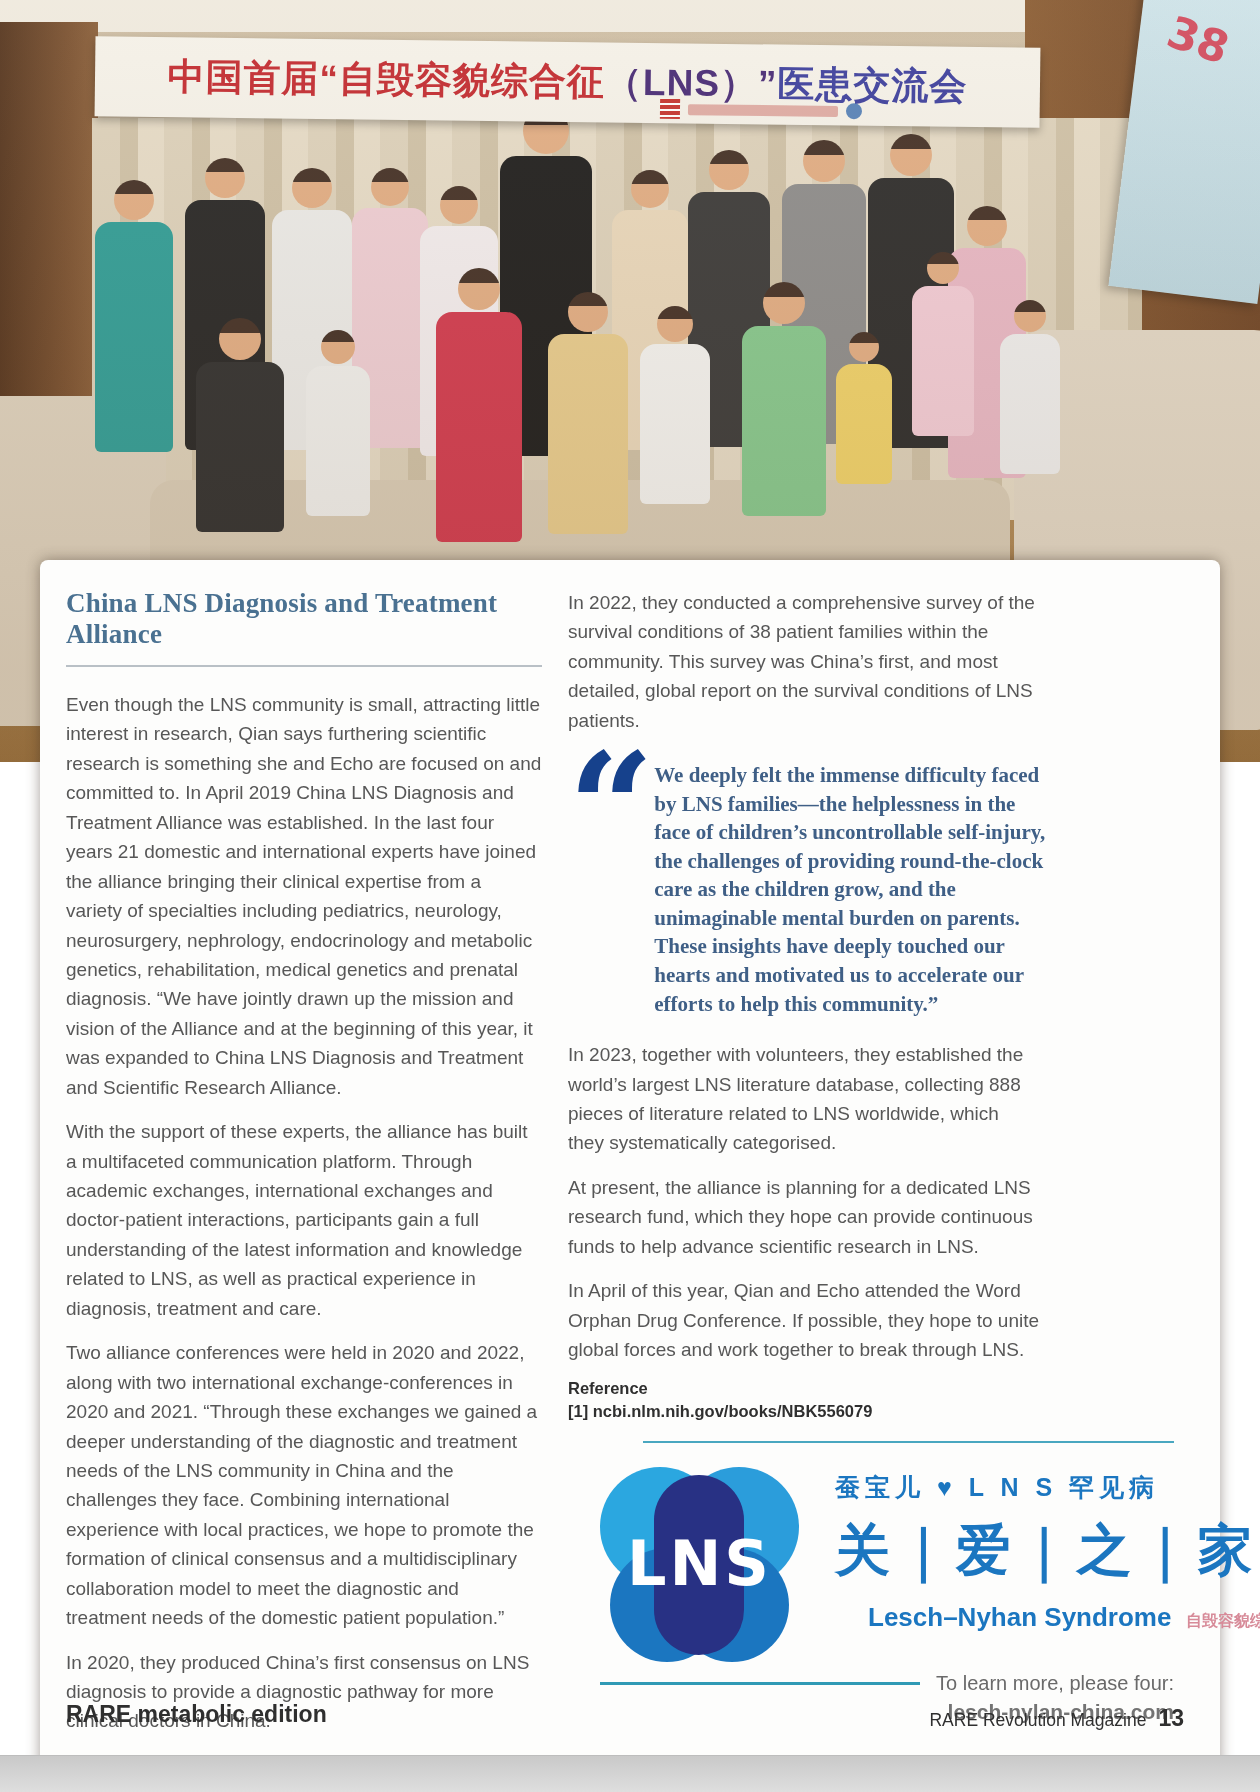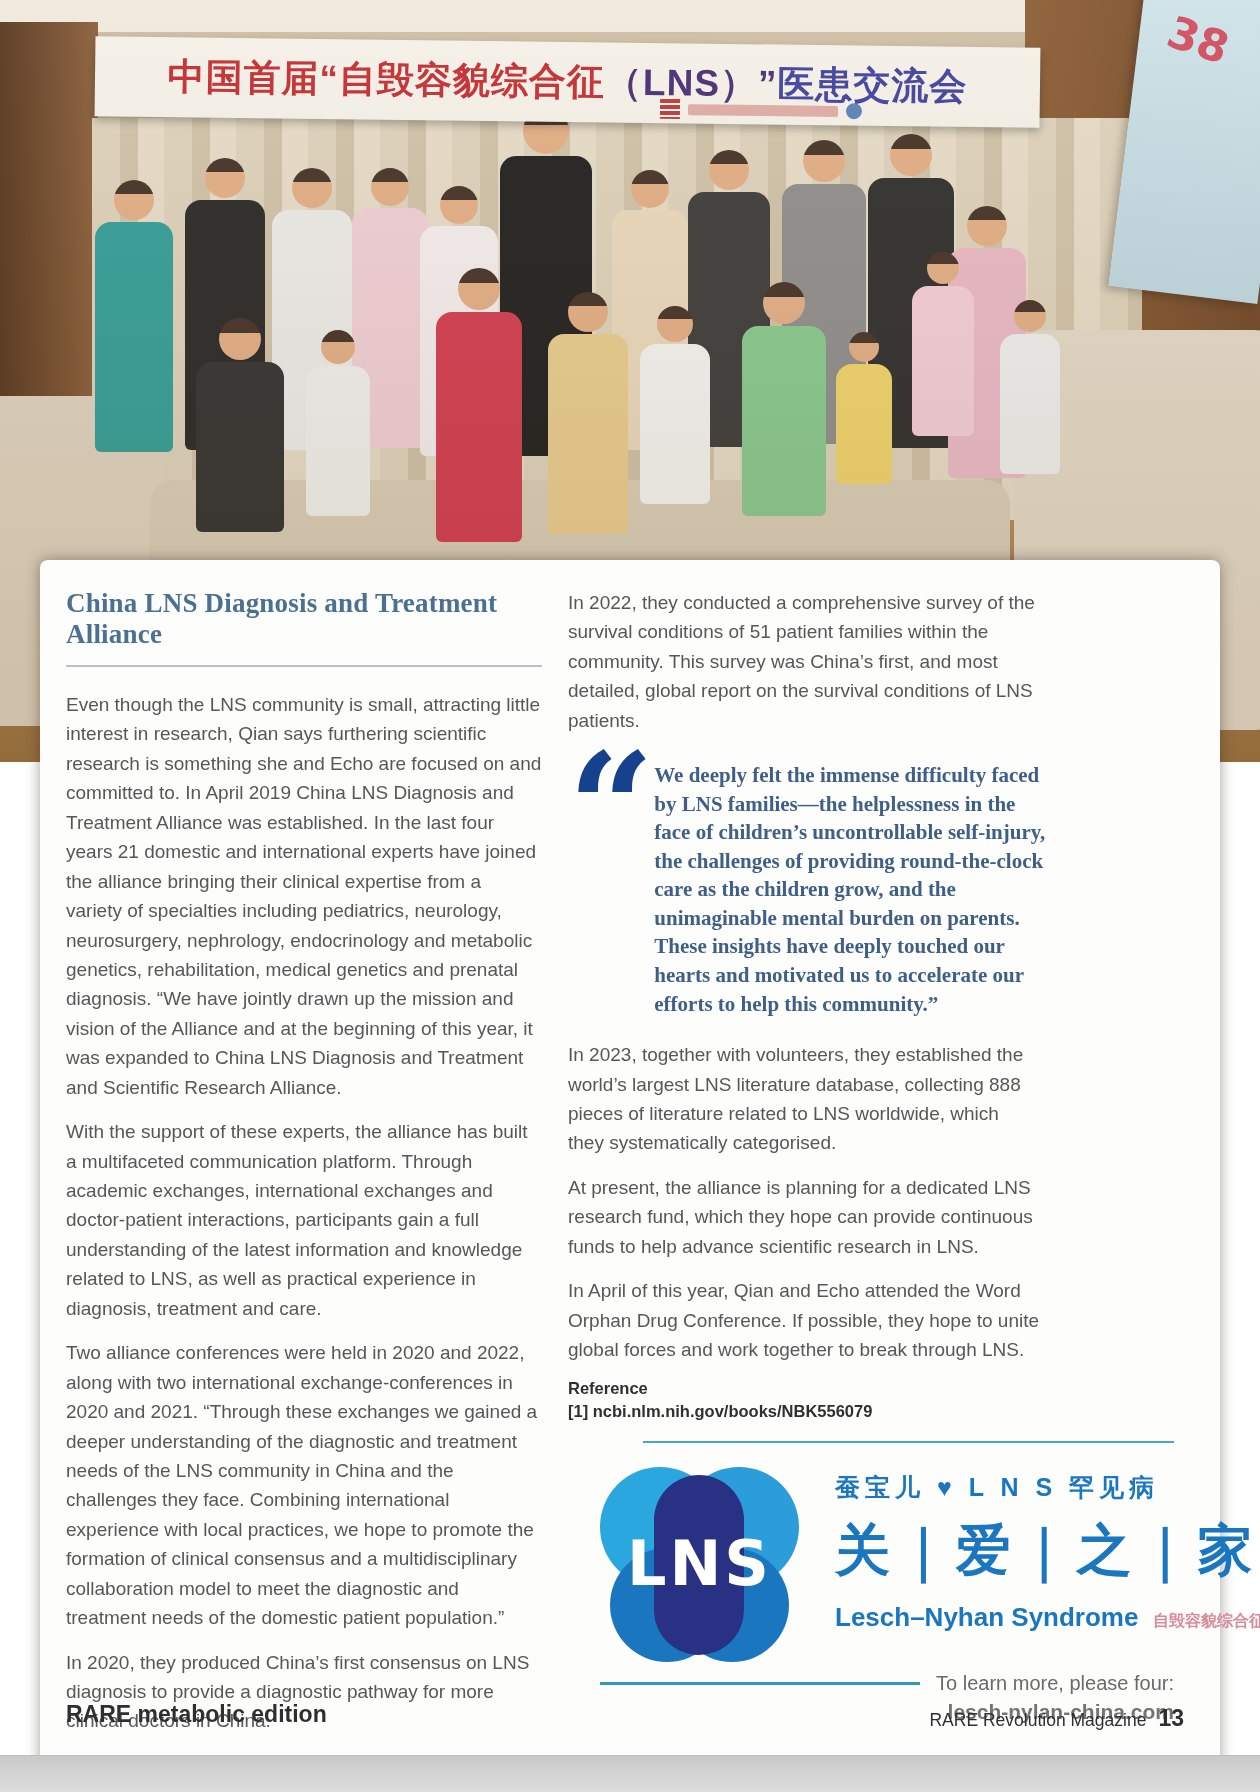--- a/index.html
+++ b/index.html
@@ -80,21 +80,21 @@
   .pet.tr{right:8px;top:0;width:120px;height:120px;background:#2b9ddb;}
   .pet.bl{left:18px;bottom:0;width:114px;height:114px;background:#1b76c0;}
   .pet.br{right:18px;bottom:0;width:114px;height:114px;background:#1b76c0;}
   .pet.c{left:62px;top:8px;width:90px;height:180px;border-radius:46px;background:#283184;}
   .lns-text{position:absolute;left:0;right:0;top:60px;text-align:center;color:#ffffff;
     font-size:62px;font-weight:700;letter-spacing:3px;font-family:"DejaVu Sans",sans-serif;}
   .logo-text{display:flex;flex-direction:column;padding-top:4px;}
   .l1{font-size:25px;color:#1b76c0;font-weight:700;letter-spacing:5px;}
   .l2{font-size:55px;color:#1b76c0;font-weight:700;letter-spacing:6px;margin-top:10px;}
   .l3{margin-top:14px;white-space:nowrap;}
-  .l3-en{font-size:26px;font-weight:700;color:#1b76c0;}
+  .l3-en{font-size:26px;font-weight:700;color:#1b76c0;margin-left:33px;}
   .l3-zh{font-size:16px;color:#d78b99;margin-left:10px;font-weight:700;}
   .visit{display:flex;align-items:center;justify-content:flex-end;margin-top:10px;}
   .visit-line{flex:0 0 320px;height:3px;background:#2f9ab5;margin-right:16px;}
   .visit-label{font-size:20px;color:#6a6a6a;}
   .visit-url{text-align:right;font-size:21px;font-weight:700;color:#737373;margin-top:5px;}
   
   .footer-left{position:absolute;left:26px;bottom:64px;font-size:23px;
     font-weight:700;color:#2f2f2f;}
   .footer-right{position:absolute;right:36px;bottom:60px;font-size:17.5px;
     color:#2f2f2f;font-weight:400;}
@@ -219,21 +219,21 @@
     <div class="col-left">
       <h1 class="heading">China LNS Diagnosis and Treatment Alliance</h1>
       <div class="rule"></div>
       <p class="para">Even though the LNS community is small, attracting little interest in research, Qian says furthering scientific research is something she and Echo are focused on and committed to. In April 2019 China LNS Diagnosis and Treatment Alliance was established. In the last four years 21 domestic and international experts have joined the alliance bringing their clinical expertise from a variety of specialties including pediatrics, neurology, neurosurgery, nephrology, endocrinology and metabolic genetics, rehabilitation, medical genetics and prenatal diagnosis. “We have jointly drawn up the mission and vision of the Alliance and at the beginning of this year, it was expanded to China LNS Diagnosis and Treatment and Scientific Research Alliance.</p>
       <p class="para">With the support of these experts, the alliance has built a multifaceted communication platform. Through academic exchanges, international exchanges and doctor-patient interactions, participants gain a full understanding of the latest information and knowledge related to LNS, as well as practical experience in diagnosis, treatment and care.</p>
       <p class="para">Two alliance conferences were held in 2020 and 2022, along with two international exchange-conferences in 2020 and 2021. “Through these exchanges we gained a deeper understanding of the diagnostic and treatment needs of the LNS community in China and the challenges they face. Combining international experience with local practices, we hope to promote the formation of clinical consensus and a multidisciplinary collaboration model to meet the diagnostic and treatment needs of the domestic patient population.”</p>
       <p class="para">In 2020, they produced China’s first consensus on LNS diagnosis to provide a diagnostic pathway for more clinical doctors in China.</p>
     </div>
 
     <div class="col-right">
-      <p class="para first">In 2022, they conducted a comprehensive survey of the survival conditions of 51 patient families within the community. This survey was China’s first, and most detailed, global report on the survival conditions of LNS patients.</p>
+      <p class="para first">In 2022, they conducted a comprehensive survey of the survival conditions of 38 patient families within the community. This survey was China’s first, and most detailed, global report on the survival conditions of LNS patients.</p>
 
       <div class="quote">
         <span class="quote-mark"></span>
         <span class="quote-text">We deeply felt the immense difficulty faced by LNS families—the helplessness in the face of children’s uncontrollable self-injury, the challenges of providing round-the-clock care as the children grow, and the unimaginable mental burden on parents. These insights have deeply touched our hearts and motivated us to accelerate our efforts to help this community.”</span>
       </div>
 
       <p class="para">In 2023, together with volunteers, they established the world’s largest LNS literature database, collecting 888 pieces of literature related to LNS worldwide, which they systematically categorised.</p>
       <p class="para">At present, the alliance is planning for a dedicated LNS research fund, which they hope can provide continuous funds to help advance scientific research in LNS.</p>
       <p class="para">In April of this year, Qian and Echo attended the Word Orphan Drug Conference. If possible, they hope to unite global forces and work together to break through LNS.</p>
 

